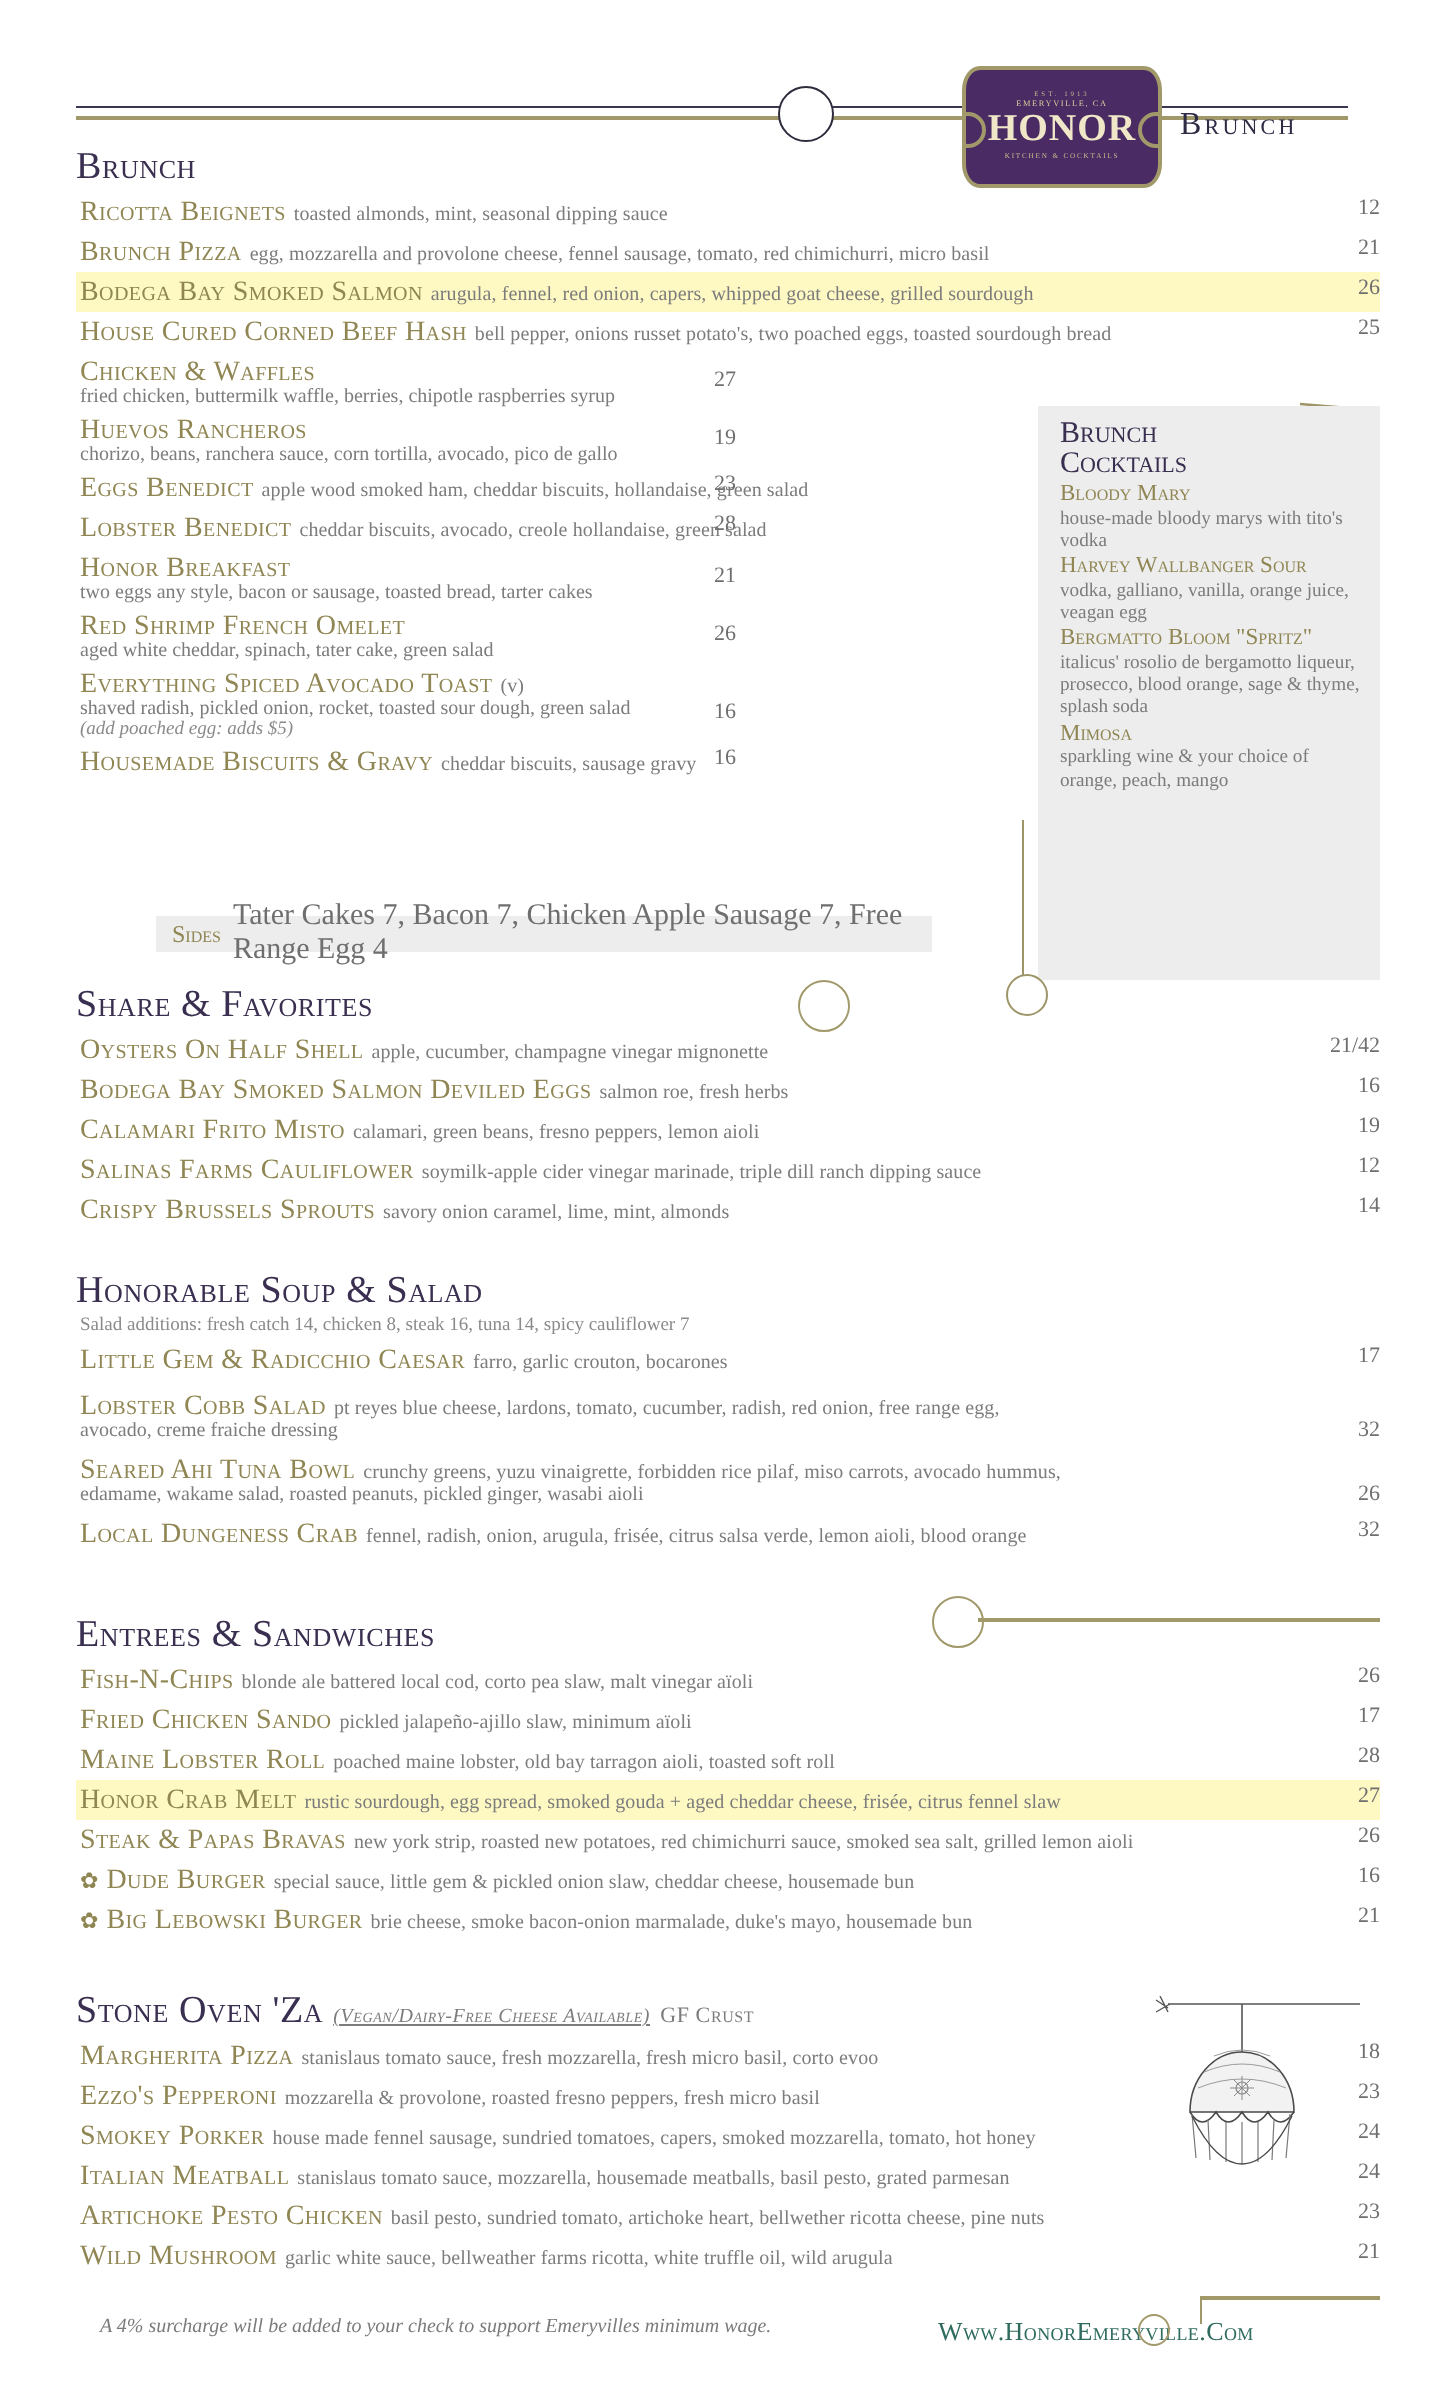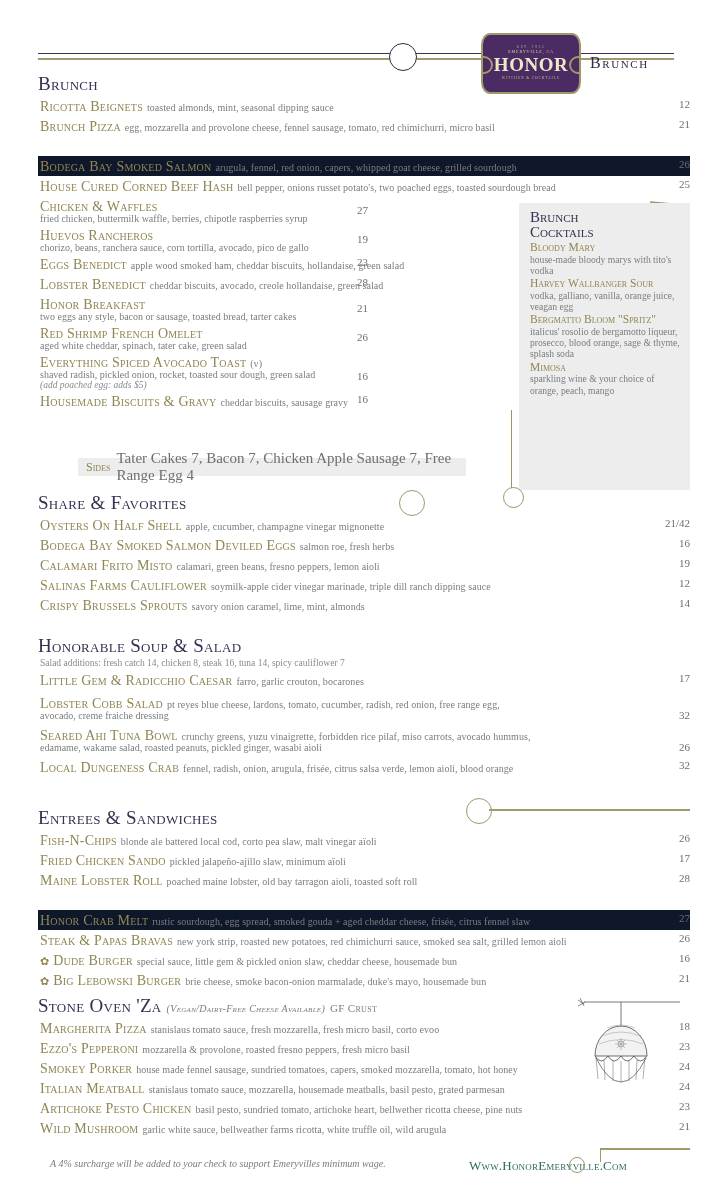--- a/index.html
+++ b/index.html
@@ -35,25 +35,25 @@
   .logo-sub{font-size:3.6px;letter-spacing:.9px;color:#c9bf90;line-height:1;margin-top:3px;position:relative;z-index:2;}
   .hdr-word{position:absolute;left:590px;top:54px;font-size:16px;letter-spacing:1.6px;color:#2f2b45;
             font-variant:small-caps;text-transform:capitalize;}
 
   
   .section{position:absolute;left:38px;width:652px;}
   .sec-title{
     font-size:19px;color:#3a2f50;letter-spacing:.3px;line-height:1.05;
     font-variant:small-caps;text-transform:capitalize;margin:0 0 2px 0;white-space:nowrap;
   }
-  .sec-title .small{font-size:13.5px;}
+  .sec-title .small{font-size:13.5px;text-decoration:underline;}
   .sec-note{font-size:9.5px;color:#8a8a8a;margin:0 0 2px 2px;}
 
   .row{position:relative;min-height:16px;padding:1px 0 1px 2px;}
-  .row.hl{background:#0f172a;margin-top:20px;}
+  .row.hl{background:#fef9c3;}
   .row .nm{
     font-size:14px;color:#8f8653;letter-spacing:.2px;
     font-variant:small-caps;text-transform:capitalize;white-space:nowrap;
   }
   .row .amp{font-size:11px;color:#8f8653;}
   .row .dsc{font-size:10px;color:#7c7c7c;letter-spacing:.05px;font-family:Liberation Serif, serif;}
   .row .price{position:absolute;right:0;top:2px;font-size:11px;color:#6f6f6f;}
   .row .sub{display:block;font-size:10px;color:#7c7c7c;margin-top:-2px;}
   .row .ital{font-size:9.5px;font-style:italic;color:#8a8a8a;display:block;}
   .row.two .price{top:50%;transform:translateY(-50%);}

